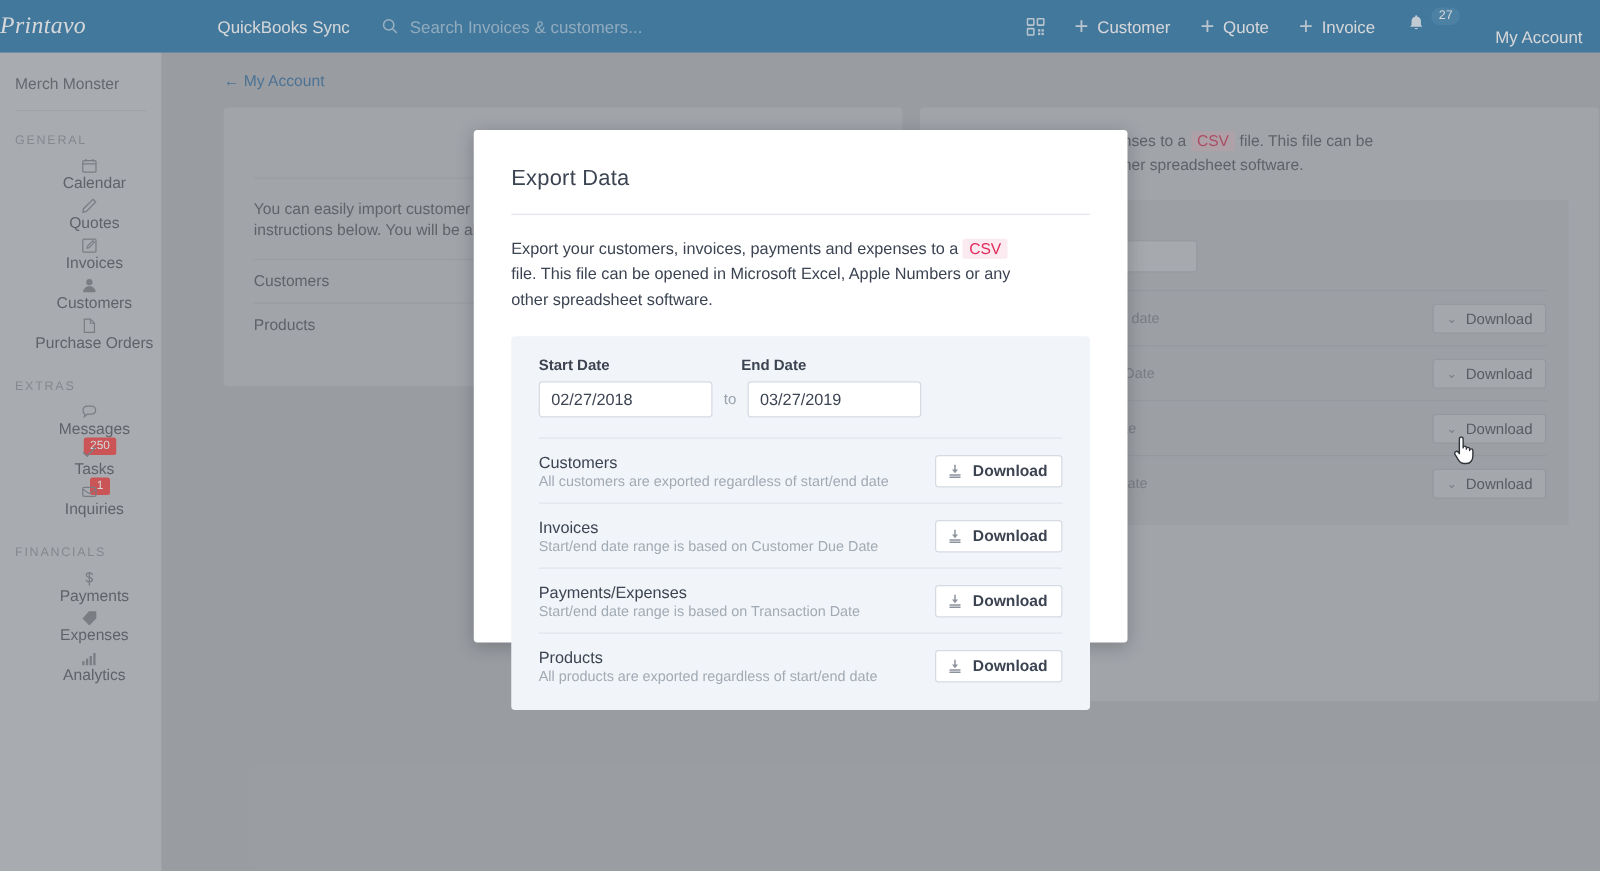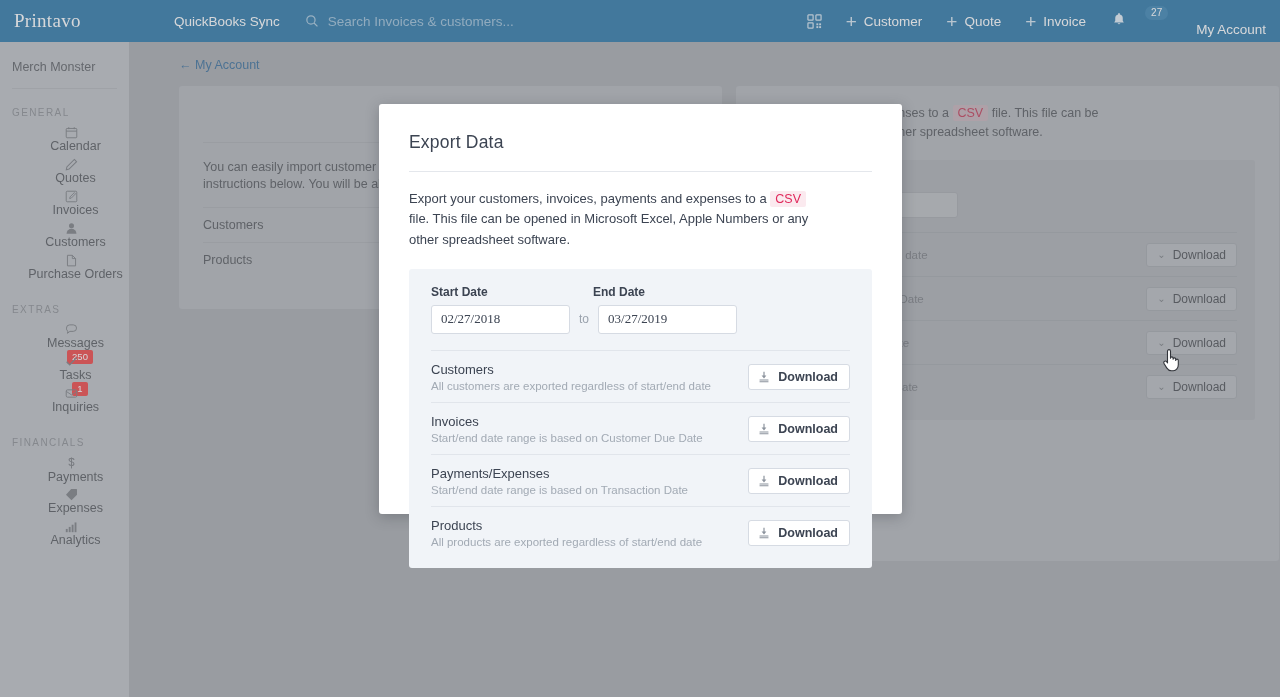--- a/index.html
+++ b/index.html
@@ -12,37 +12,37 @@
   #app { position: relative; width: 1280px; height: 697px; background: #a8abaf; }
 
   
   .topnav {
     position: absolute; top: 0; left: 0; width: 1280px; height: 42px;
     background: #2b77a8;
     display: flex; align-items: center;
     z-index: 5;
   }
   .brand {
-    width: 163px; padding-left: 14px;
+    width: 163px; 
     font-family: "Liberation Serif", serif;
-    font-size: 19px; color: #ffffff;
+    font-style: italic; font-size: 19px; color: #ffffff;
     letter-spacing: .3px;
   }
   .nav-qb { font-size: 13.5px; color: #ffffff; margin-left: 11px; }
   .nav-search { display: flex; align-items: center; margin-left: 25px; }
   .nav-search .sicon { color: #a9c9de; margin-right: 9px; display:flex; }
   .nav-search .sph { font-size: 13.5px; color: #9dc1d9; }
   .nav-right { margin-left: auto; display: flex; align-items: center; padding-right: 14px; }
   .nav-item { display: flex; align-items: center; color: #ffffff; font-size: 13.5px; margin-left: 24px; }
   .nav-item .plus { font-size: 19px; font-weight: 300; margin-right: 7px; line-height: 1; color: #d5e6f1; }
   .grid-icon { display: flex; margin-left: 6px; }
   .bell-wrap { position: relative; display: flex; align-items: center; margin-left: 26px; }
   .bell-badge {
     background: #3a84b4; color: #ffffff; font-size: 10px;
-    border-radius: 9px; padding: 1px 6px 2px; margin-left: 19px;
+    border-radius: 9px; padding: 1px 6px 2px; margin-left: 5px;
     position: relative; top: -8px;
   }
   .my-account { margin-left: 28px; font-size: 13.5px; color: #ffffff; margin-top: 16px; }
 
   
   .sidebar {
     position: absolute; top: 42px; left: 0; width: 129px; height: 655px;
     background: #bec1c5;
   }
   .sb-org { padding: 18px 0 14px 12px; font-size: 12.5px; color: #5d6065; }
@@ -134,21 +134,21 @@
     background: #f1f4f8; margin: 19px 30px 0; border-radius: 3px;
     padding: 16px 22px 10px;
   }
   .dt-labels { display: flex; }
   .dt-label { font-size: 12px; font-weight: bold; color: #3c4452; }
   .dt-label.start { width: 162px; }
   .dt-row { display: flex; align-items: center; margin-top: 6px; }
   .dt-input {
     background: #ffffff; border: 1px solid #d6dbe3; border-radius: 3px;
     height: 29px; width: 139px; font-size: 13px; color: #3c4452;
-    display: flex; align-items: center; padding: 0 9px; font-family: Liberation Serif, serif;
+    display: flex; align-items: center; padding: 0 9px;
   }
   .dt-to { font-size: 12px; color: #9aa2ad; margin: 0 9px; }
 
   .exp-item {
     border-top: 1px solid #e1e5eb; padding: 11px 0 10px;
     display: flex; align-items: center; justify-content: space-between;
   }
   .exp-item:first-of-type { margin-top: 14px; }
   .exp-name { font-size: 13px; color: #3c4452; margin-bottom: 3px; }
   .exp-sub { font-size: 11.5px; color: #a2aab4; }

